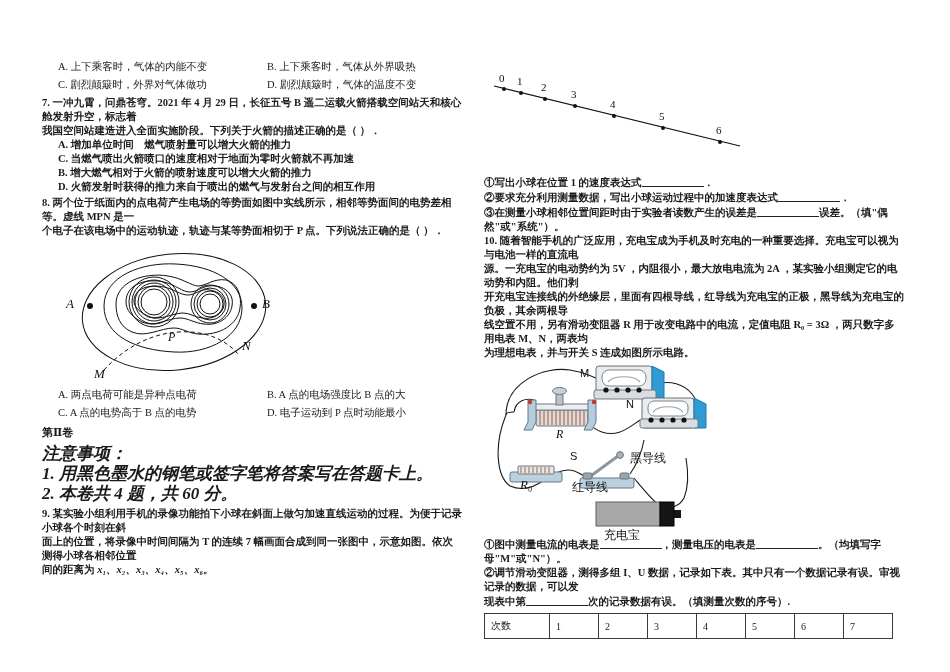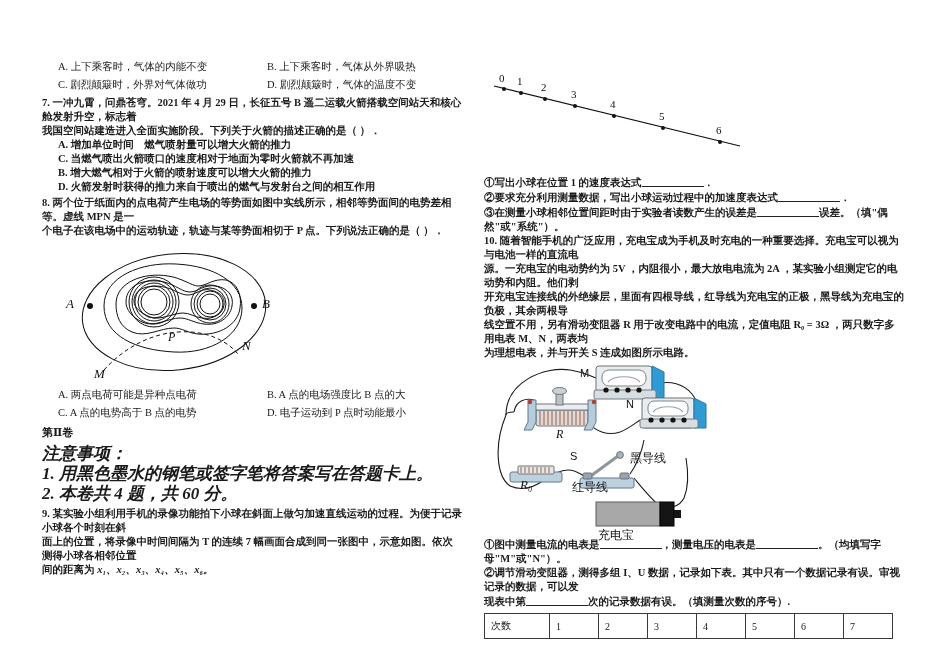--- a/index.html
+++ b/index.html
@@ -386,21 +386,21 @@
         </g>
       </svg>
 
       <div class="cz-lab" style="left:96px;  top:7px;">M</div>
       <div class="cz-lab" style="left:142px; top:38px;">N</div>
       <div class="cz-lab serif it" style="left:72px; top:67px; font-size:12px;">R</div>
       <div class="cz-lab serif it" style="left:36px; top:90px; font-size:13px;margin-top:27px;">R₀</div>
       <div class="cz-lab" style="left:86px;  top:90px;">S</div>
       <div class="cz-lab" style="left:146px; top:90px; font-size:12px;">黑导线</div>
       <div class="cz-lab" style="left:88px;  top:119px; font-size:12px;">红导线</div>
-      <div class="cz-lab" style="left:114px; top:167px; font-size:12px;">充电宝</div>
+      <div class="cz-lab" style="left:120px; top:167px; font-size:12px;">充电宝</div>
     </div>
 
     <div style="margin-top:2px;">
       <div class="qline">
         <span>①</span><span>图中测量电流的电表是</span><span class="blank"></span><span>，测量电压的电表是</span><span class="blank"></span><span>。（均填写字母"M"或"N"）。</span>
       </div>
       <div class="qline">
         <span>②</span><span>调节滑动变阻器，测得多组 I、U 数据，记录如下表。其中只有一个数据记录有误。审视记录的数据，可以发</span>
       </div>
       <div class="qline">

